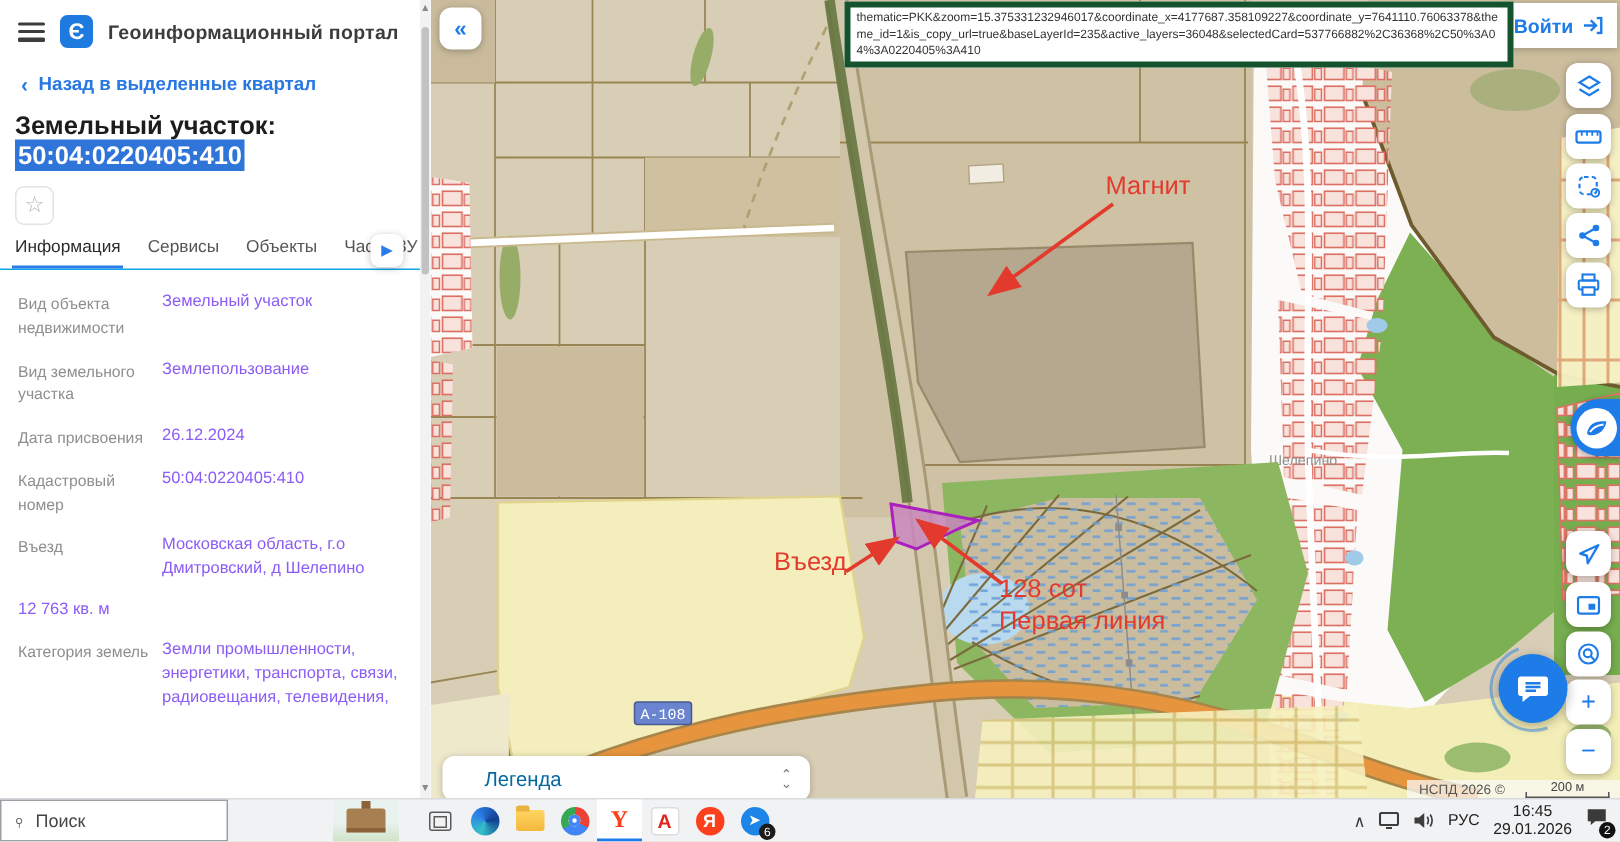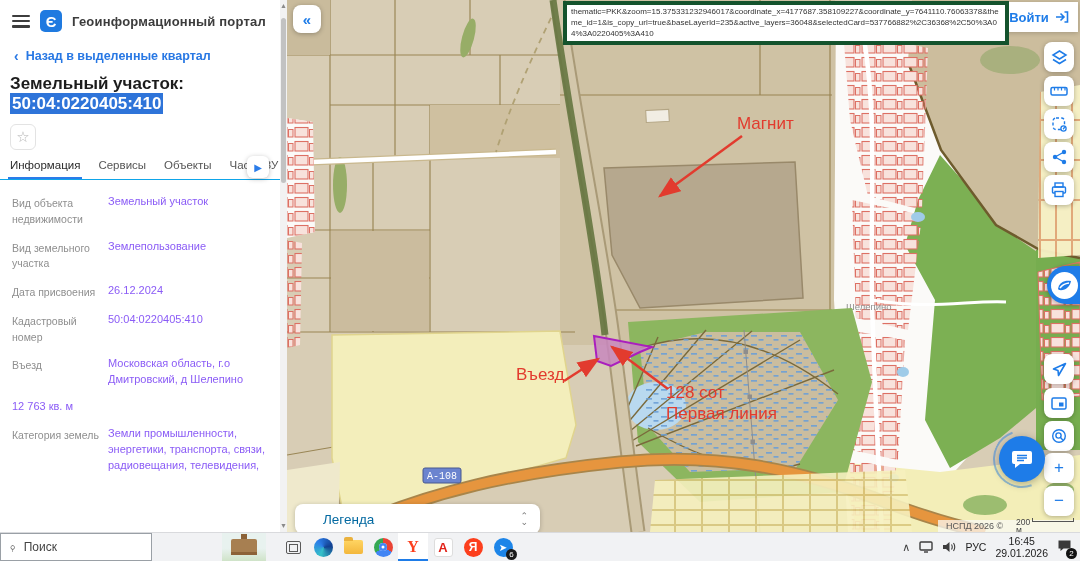--- a/index.html
+++ b/index.html
@@ -45,21 +45,21 @@
   .login { position:absolute; right:2px; top:2px; width:78px; height:30px; background:#fff; border:none; border-radius:8px 0 0 8px; box-shadow:0 1px 5px rgba(0,0,0,.2); color:#1e7ce8; font-size:13px; font-weight:bold; display:flex; align-items:center; justify-content:center; gap:6px; cursor:pointer; }
   .side-tab { position:absolute; right:0; top:266px; width:33px; height:38px; background:#1e7ce8; border-radius:19px 0 0 19px; display:flex; align-items:center; padding-left:4px; cursor:pointer; box-shadow:0 1px 5px rgba(0,0,0,.3); }
   .side-tab .disk { width:27px; height:27px; border-radius:50%; background:#fff; display:flex; align-items:center; justify-content:center; }
   .fab { position:absolute; right:35px; top:436px; width:46px; height:46px; border-radius:50%; background:#1e7ce8; border:none; box-shadow:0 2px 8px rgba(0,0,0,.3); display:flex; align-items:center; justify-content:center; cursor:pointer; }
   .fab-ring { position:absolute; right:29px; top:430px; width:58px; height:58px; border-radius:50%; border:2px solid rgba(30,124,232,.45); border-top-color:transparent; border-right-color:transparent; transform:rotate(25deg); pointer-events:none; }
   .legend { position:absolute; left:8px; top:504px; width:245px; height:30px; background:#fff; border-radius:8px; box-shadow:0 1px 5px rgba(0,0,0,.22); display:flex; align-items:center; justify-content:space-between; padding:0 12px 0 16px; cursor:pointer; }
   .legend .lg-text { font-size:13.5px; color:#0369a1;margin-left:12px; }
   .legend .sorter { color:#777; font-size:9px; line-height:.7; text-align:center; }
   .attrib { position:absolute; right:0; top:520px; width:142px; height:12px; background:rgba(250,250,245,.75); display:flex; align-items:center; justify-content:space-between; padding:0 6px 0 8px; }
   .attrib .src { font-size:9px; color:#555; }
-  .scalebar { display:flex; flex-direction:row; width:58px; }
+  .scalebar { display:flex; flex-direction:column; align-items:center; width:58px; }
   .scalebar .lbl { font-size:8.5px; color:#444; line-height:1; }
   .scalebar .bar { width:56px; height:4px; border-left:1px solid #555; border-right:1px solid #555; border-bottom:1px solid #555; }
 
   
   .taskbar { position:absolute; left:0; top:532px; width:1080px; height:29px; background:#f1f2f4; border-top:1px solid #d9dadd; display:flex; align-items:stretch; z-index:9; }
   .tb-search { width:152px; background:#fff; border:1px solid #9aa0a6; display:flex; align-items:center; gap:8px; padding:0 8px; }
   .tb-search .mag { color:#555; font-size:12px; transform:rotate(-45deg); }
   .tb-search .ph { font-size:12px; color:#444; }
   .tb-widget { width:44px; margin-left:70px; position:relative; overflow:hidden; background:linear-gradient(#e8f2ef 55%, #cfe3c8 100%); }
   .tb-widget .bld { position:absolute; left:9px; top:6px; width:26px; height:16px; background:#a77f51; border-radius:2px 2px 0 0; box-shadow:inset 0 -3px 0 #8c6238; }

